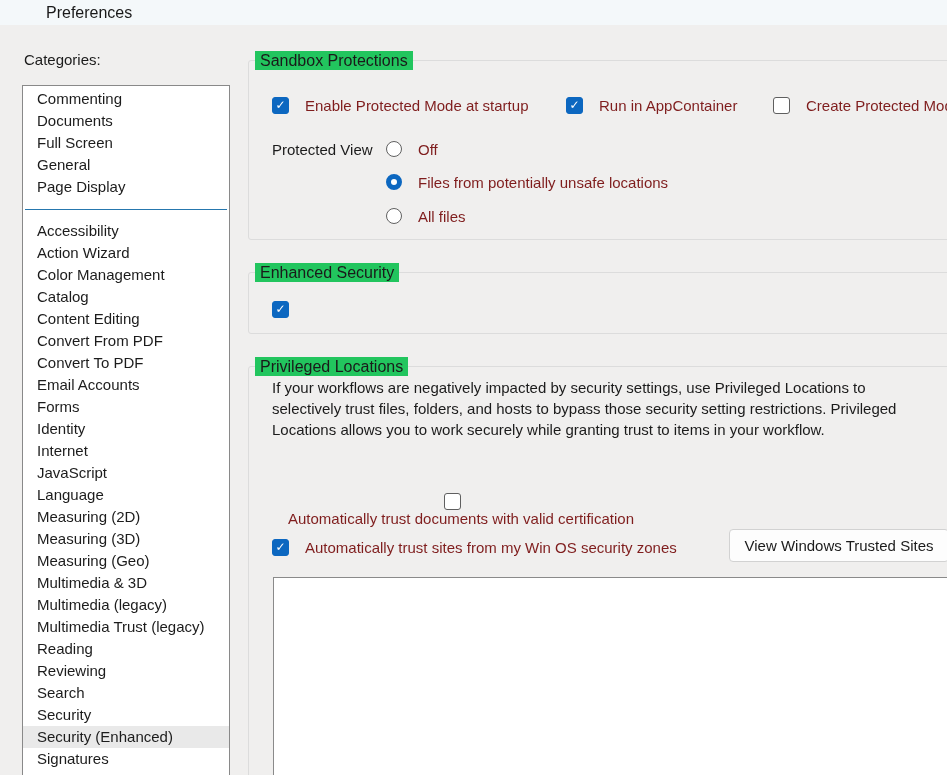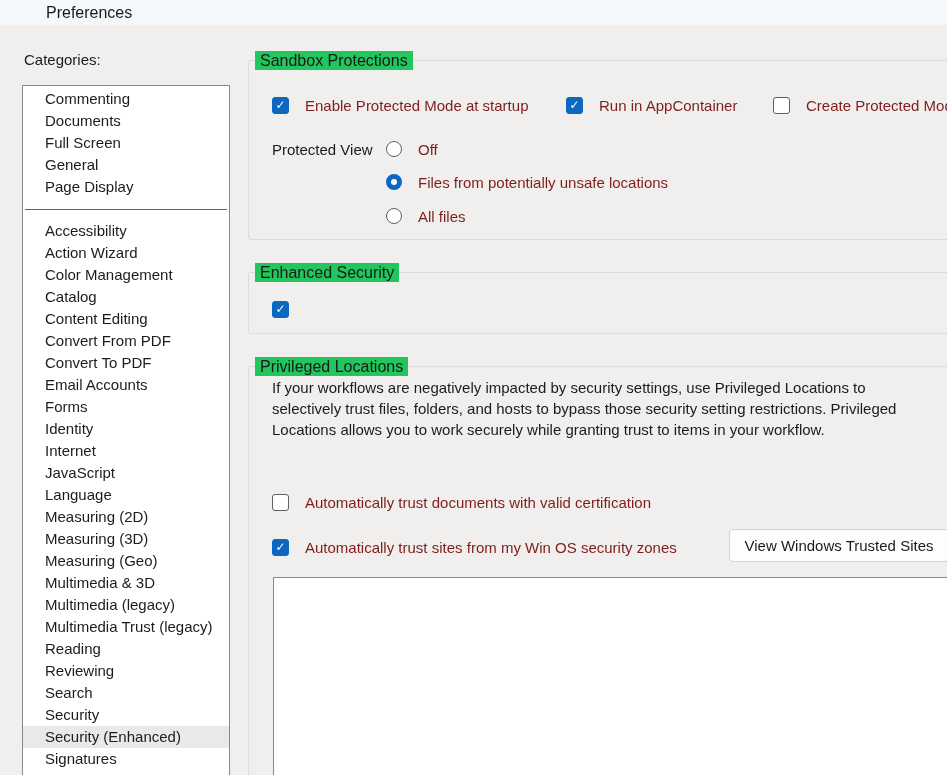--- a/index.html
+++ b/index.html
@@ -23,21 +23,21 @@
   }
 
   
   .categories-label { position:absolute; left:24px; top:51px; font-size:15px; }
 
   .listbox {
     position:absolute; left:22px; top:85px; width:208px; height:706px;
     background:#ffffff; border:1px solid #898989; padding-top:2px;
   }
   .list-item {
-    height:22px; line-height:22px; padding-left:22px; font-size:15px;
+    height:22px; line-height:22px; padding-left:14px; font-size:15px;
     color:#1c1c1c; white-space:nowrap; overflow:hidden; cursor:default;
   }
   .list-item.selected { background:#e9e9e9; }
   .list-divider { height:22px; display:flex; align-items:center; }
   .list-divider .rule { border-top:1px solid #2677ae; width:100%; margin:0 2px; }
 
   
   .group {
     position:absolute; left:248px; width:766px;
     border:1px solid #dcdcdc; border-radius:3px;
@@ -174,21 +174,21 @@
         <span class="check">✓</span>
       </span>
   </div>
 </div>
 
 <div class="group" id="group-privileged">
   <div class="group-legend">Privileged Locations</div>
 
   <div class="desc">If your workflows are negatively impacted by security settings, use Privileged Locations to selectively trust files, folders, and hosts to bypass those security setting restrictions. Privileged Locations allows you to work securely while granting trust to items in your workflow.</div>
 
-  <div class="control" style="left:23px; top:126px;">
+  <div class="control" style="left:23px; top:126px;flex-direction:column;">
     <span class="cbox unchecked"></span>
     <span class="ctl-label">Automatically trust documents with valid certification</span>
   </div>
   <div class="control" style="left:23px; top:171px;">
     <span class="cbox checked">
         <span class="check">✓</span>
       </span>
     <span class="ctl-label">Automatically trust sites from my Win OS security zones</span>
   </div>
 

